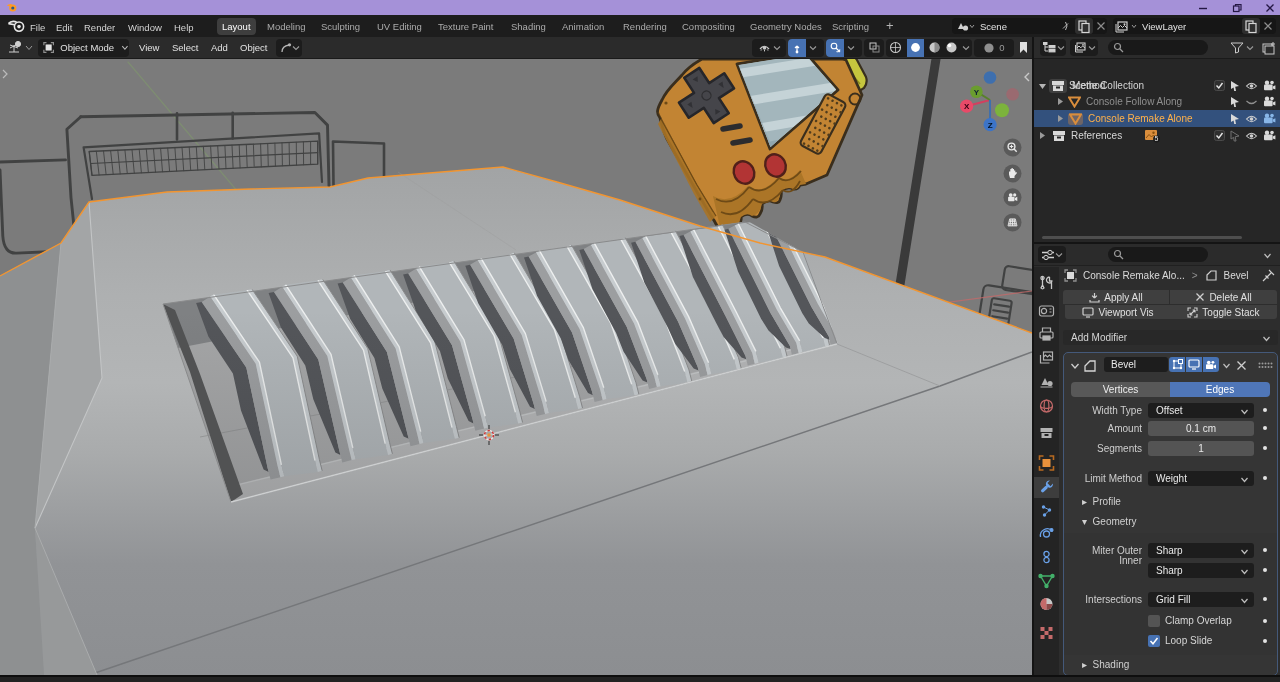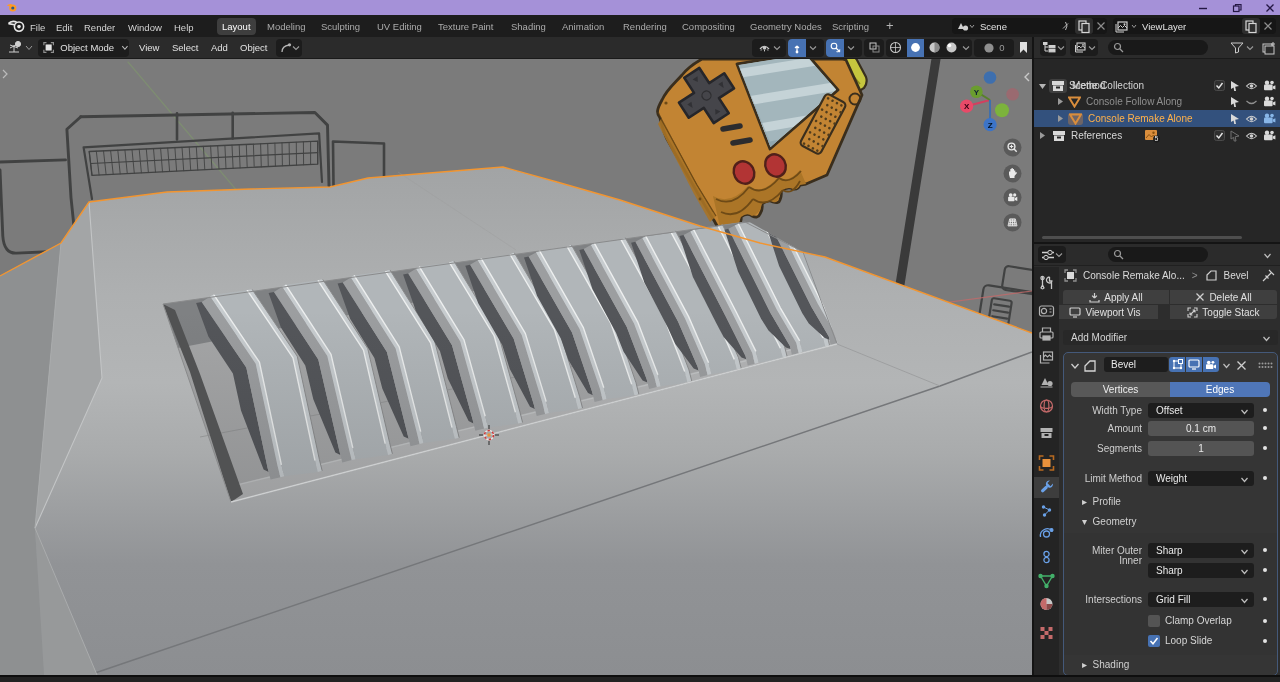--- a/index.html
+++ b/index.html
@@ -731,21 +731,21 @@
             <path d="M5.5,1 L5.5,6 M5.5,6 l-2.4,-2.4 M5.5,6 l2.4,-2.4 M1,8 L1,10 L10,10 L10,8" stroke="#d0d0d0" fill="none" stroke-width="1.2"></path>
           </svg>
           <span style="margin-left:4px">Apply All</span>
         </div>
         <div style="position:absolute;left:136px;top:46px;width:107px;height:14px;background:#3f3f3f;border-radius:0 3px 0 0;display:flex;align-items:center;justify-content:center;color:#e0e0e0;font-size:10px">
           <svg width="10" height="10" viewBox="0 0 10 10">
             <path d="M1.5,1.5 L8.5,8.5 M8.5,1.5 L1.5,8.5" stroke="#d0d0d0" stroke-width="1.3"></path>
           </svg>
           <span style="margin-left:4px">Delete All</span>
         </div>
-        <div style="position:absolute;left:18px;top:61px;width:106px;height:14px;background:#3f3f3f;border-radius:0 0 0 3px;display:flex;align-items:center;justify-content:center;color:#e0e0e0;font-size:10px">
+        <div style="position:absolute;left:31px;top:61px;width:106px;height:14px;background:#3f3f3f;border-radius:0 0 0 3px;display:flex;align-items:center;justify-content:center;color:#e0e0e0;font-size:10px">
           <svg width="12" height="11" viewBox="0 0 12 11">
             <rect x="1" y="1" width="10" height="7" rx="1" fill="none" stroke="#d0d0d0" stroke-width="1.2"></rect>
             <path d="M4,10 L8,10" stroke="#d0d0d0" stroke-width="1.2"></path>
           </svg>
           <span style="margin-left:4px">Viewport Vis</span>
         </div>
         <div style="position:absolute;left:136px;top:61px;width:107px;height:14px;background:#3f3f3f;border-radius:0 0 3px 0;display:flex;align-items:center;justify-content:center;color:#e0e0e0;font-size:10px">
           <svg width="11" height="11" viewBox="0 0 11 11">
             <path d="M1,4 L1,1 L4,1 M7,1 L10,1 L10,4 M10,7 L10,10 L7,10 M4,10 L1,10 L1,7 M3,8 L8,3 M3,8 l0,-2.4 M3,8 l2.4,0 M8,3 l-2.4,0 M8,3 l0,2.4" stroke="#d0d0d0" fill="none" stroke-width="1.1"></path>
           </svg>

